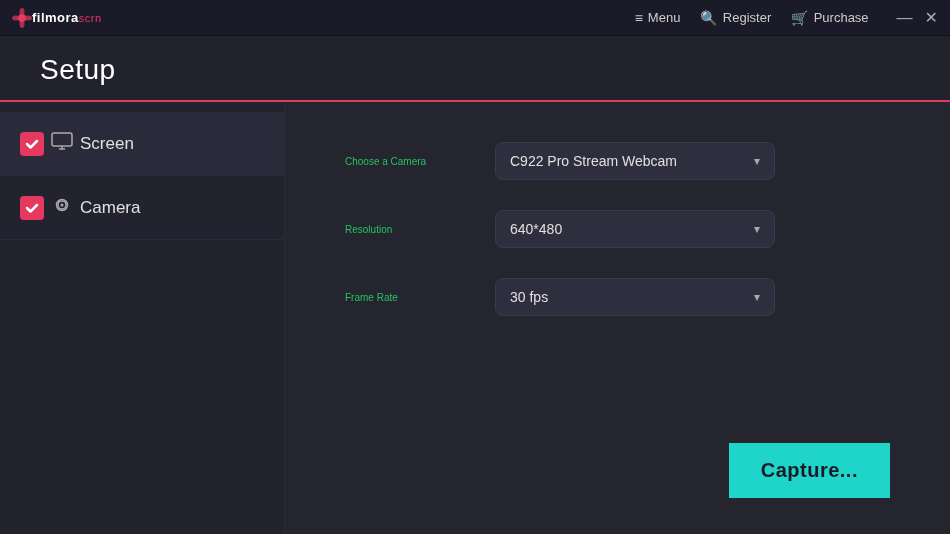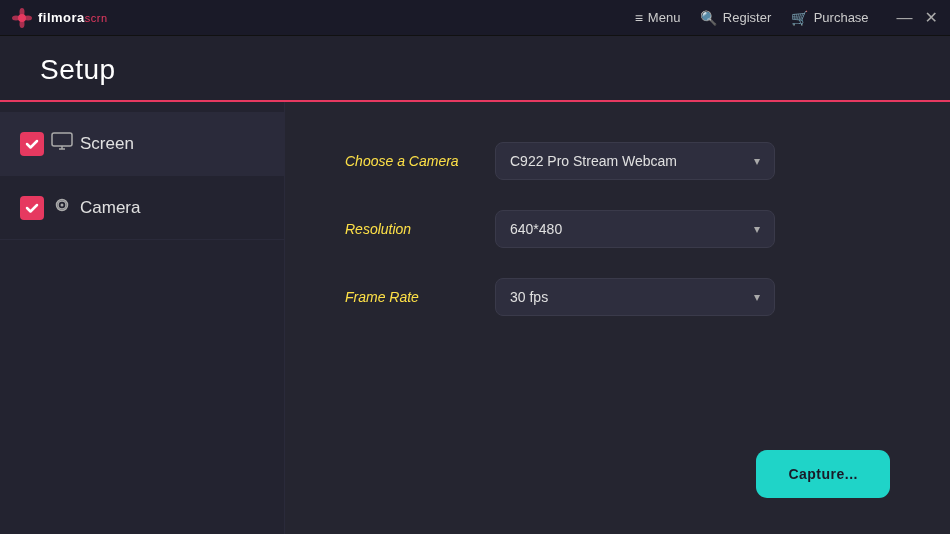--- a/index.html
+++ b/index.html
@@ -20,21 +20,20 @@
       align-items: center;
       justify-content: space-between;
       background: #1a1a28;
       height: 36px;
       padding: 0 12px;
       border-bottom: 1px solid #111;
     }
     .titlebar-left {
       display: flex;
       align-items: center;
-      gap: 6px;
     }
     .logo-icon {
       width: 20px;
       height: 20px;
     }
     .titlebar-right {
       display: flex;
       align-items: center;
       gap: 20px;
     }
@@ -161,25 +160,24 @@
       gap: 30px;
       position: relative;
     }
 
     .form-row {
       display: flex;
       align-items: center;
       gap: 20px;
     }
     .form-label {
-      font-size: 14px;
-      color: #fde047;
+      font-size: 10px;
+      color: #22c55e;
       width: 130px;
       flex-shrink: 0;
-      font-style: italic;
     }
     .form-select {
       flex: 1;
       max-width: 280px;
       background: #2e2e3e;
       border: 1px solid #3a3a4a;
       border-radius: 8px;
       color: #e0e0e0;
       font-size: 14px;
       padding: 10px 14px;
@@ -194,23 +192,23 @@
       color: #aaa;
     }
 
     .capture-btn {
       position: absolute;
       bottom: 40px;
       right: 60px;
       background: #1fd4c8;
       color: #1a1a28;
       border: none;
-      border-radius: 11px;
+      border-radius: 0;
       padding: 16px 32px;
-      font-size: 14px;
+      font-size: 20px;
       font-weight: 600;
       cursor: pointer;
       letter-spacing: 0.5px;
     }
 
     
     .screen-svg {
       width: 22px;
       height: 22px;
     }

